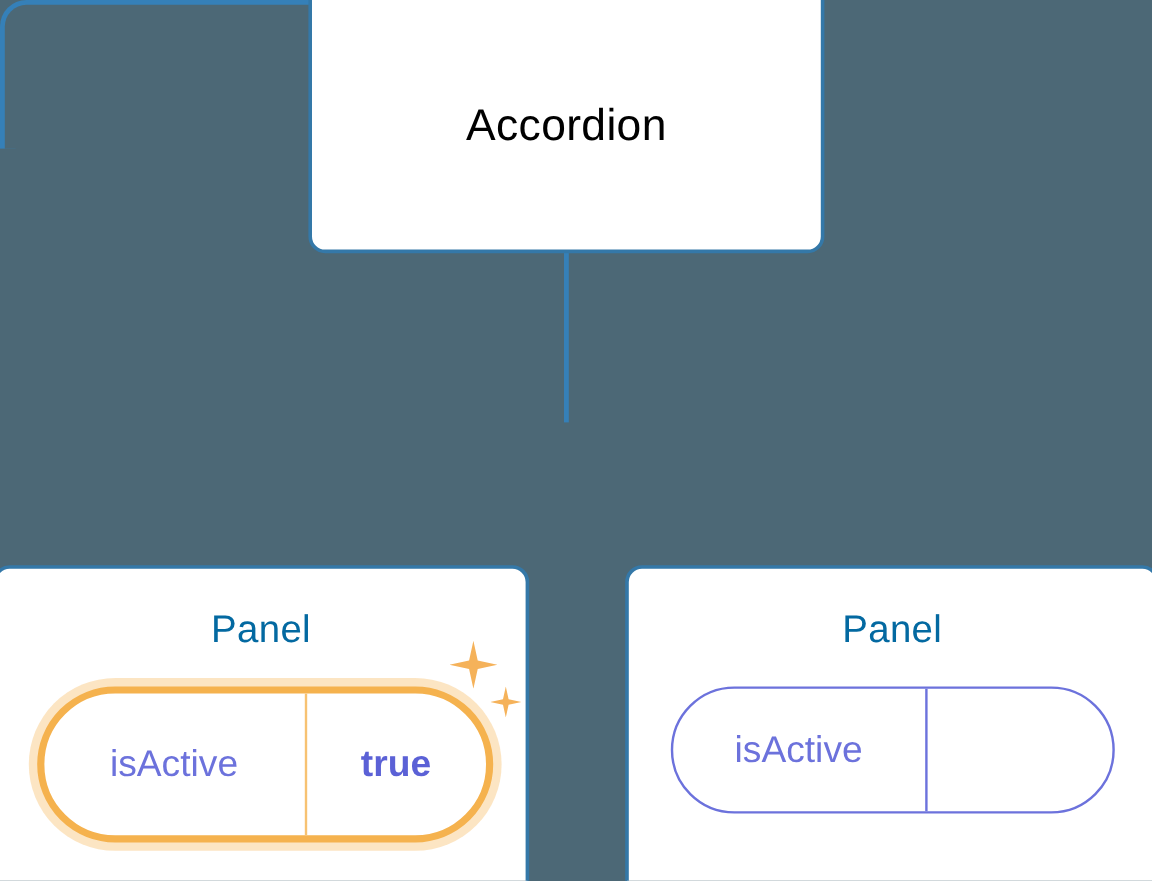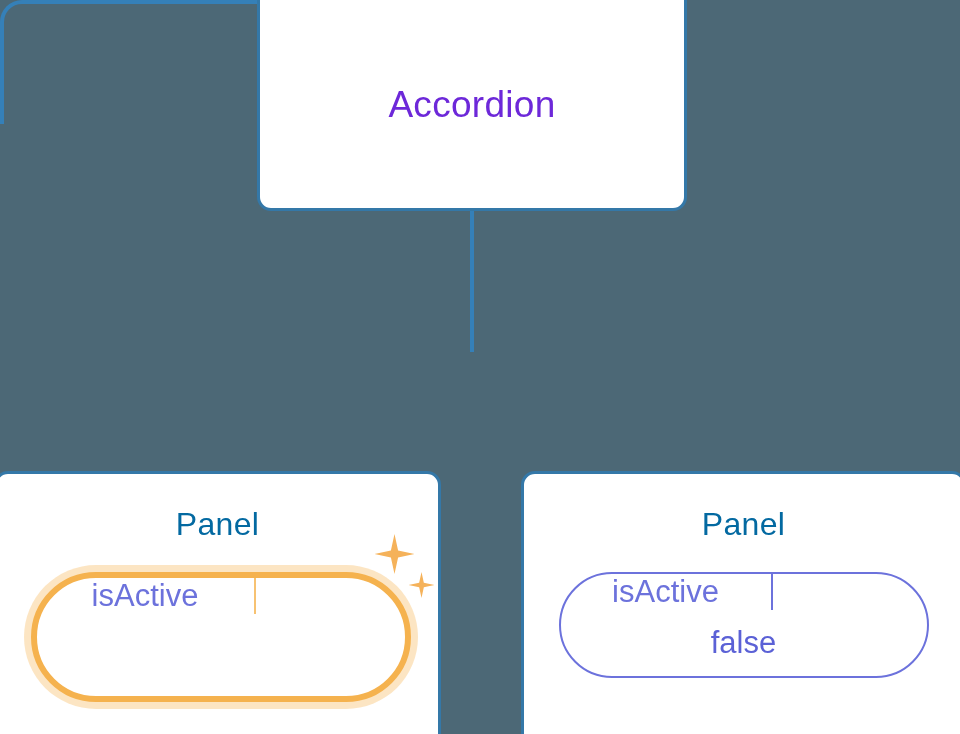--- a/index.html
+++ b/index.html
@@ -55,21 +55,21 @@
   .card-accordion {
     left: 257px;
     top: -28px;
     width: 430px;
     height: 239px;
     display: flex;
     align-items: center;
     justify-content: center;
   }
   .card-title-accordion {
-    color: #6d28d9;
+    color: #000000;
     font-size: 37px;
     letter-spacing: 0.3px;
     padding-top: 26px;
   }
 
   .card-panel {
     top: 471px;
     height: 290px;
     padding-top: 32px;
     display: flex;
@@ -89,21 +89,20 @@
     font-size: 32px;
     letter-spacing: 0.3px;
   }
 
   
   .pill {
     display: flex;
     align-items: stretch;
     background: #ffffff;
     box-sizing: border-box;
-    flex-direction: column;
   }
   .pill-cell {
     display: flex;
     align-items: center;
     justify-content: center;
     box-sizing: border-box;
   }
   .pill-key {
     color: #6c72dc;
   }
@@ -189,30 +188,30 @@
 
   <div class="card card-accordion">
     <div class="card-title-accordion">Accordion</div>
   </div>
 
   <div class="card card-panel panel-left">
     <div class="card-title-panel">Panel</div>
 
     <div class="pill pill-active">
       <div class="pill-cell pill-key">isActive</div>
+      <div class="pill-cell pill-val">true</div>
 
       <div class="sparkles">
         <div class="sparkle sparkle-lg"></div>
         <div class="sparkle sparkle-sm"></div>
       </div>
     </div>
   </div>
 
   <div class="card card-panel panel-right">
     <div class="card-title-panel">Panel</div>
 
     <div class="pill pill-idle">
       <div class="pill-cell pill-key">isActive</div>
-      <div class="pill-cell pill-val">false</div>
     </div>
   </div>
 
 </div>
 
 </body></html>

